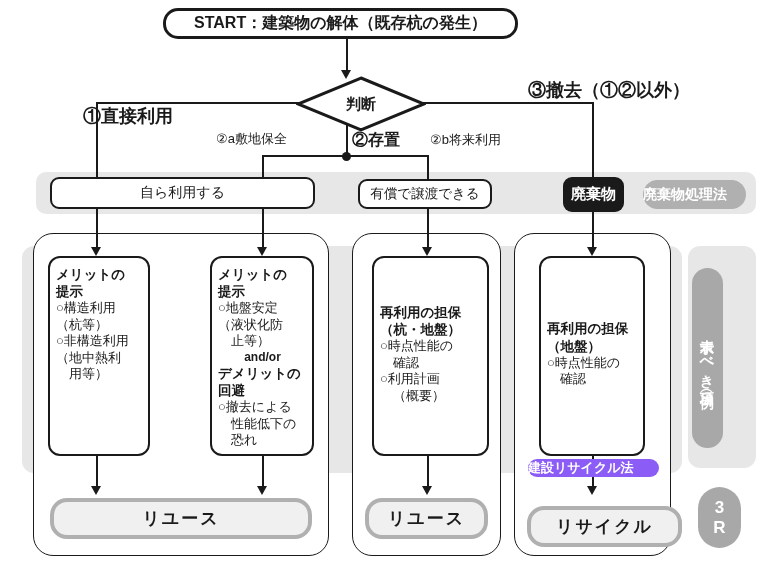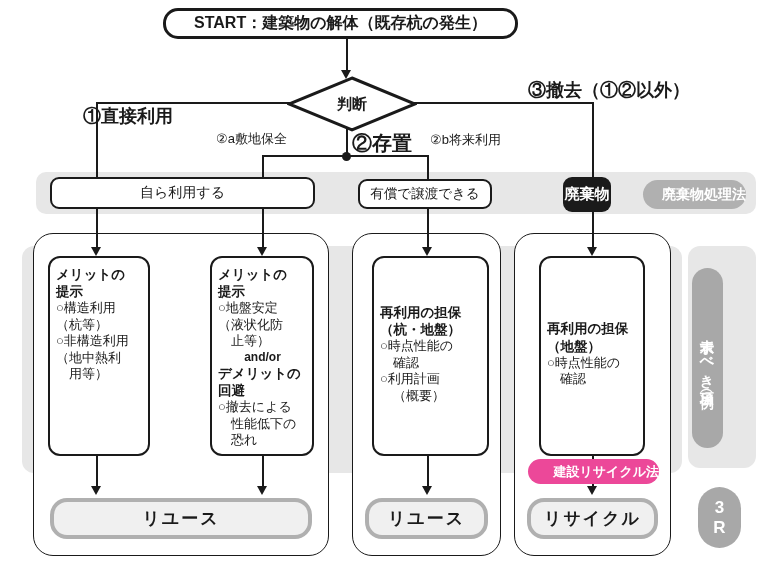--- a/index.html
+++ b/index.html
@@ -14,43 +14,43 @@
     border-top:9px solid #1a1a1a; }
   .dot { position:absolute; width:9px; height:9px; border-radius:50%; background:#1a1a1a; }
 
   .node { position:absolute; display:flex; align-items:center; justify-content:center; }
   .pre { white-space:pre-line; }
 
   .start-node { left:163px; top:8px; width:355px; height:31px;
     border:3px solid #1a1a1a; border-radius:15px; background:#fff;
     font-weight:bold; font-size:16px; }
 
-  .diamond-wrap { position:absolute; left:287px; top:76px; width:130px; height:56px; }
+  .diamond-wrap { position:absolute; left:296px; top:76px; width:130px; height:56px; }
   .diamond-label { position:absolute; left:0; top:0; width:130px; height:56px;
     display:flex; align-items:center; justify-content:center;
     font-weight:bold; font-size:15px; }
 
   .blabel { position:absolute; font-size:13px; }
   .blabel.big { font-size:18px; font-weight:bold; }
-  .blabel.mid { font-size:20px; font-weight:bold; }
+  .blabel.mid { font-size:16px; font-weight:bold; }
 
   .container { position:absolute; top:233px; height:323px;
     border:1.5px solid #1a1a1a; border-radius:20px; background:#fff; }
   .c1 { left:33px;  width:296px; }
   .c2 { left:352px; width:149px; }
   .c3 { left:514px; width:157px; }
 
   .white-box { position:absolute; background:#fff; border:2.5px solid #1a1a1a; }
 
   .row-box { border-radius:9px; font-size:14px; }
-  .waste-box { position:absolute; left:563px; top:177px; width:48px; height:35px;
+  .waste-box { position:absolute; left:563px; top:177px; width:61px; height:35px;
     background:#1a1a1a; color:#fff; font-weight:bold; font-size:15px;
     border-radius:9px; display:flex; align-items:center; justify-content:center; }
   .gray-pill { position:absolute; background:#b0b0b0; color:#fff; font-weight:bold;
-    display:flex; align-items:center; justify-content:flex-end; border-radius:15px; }
+    display:flex; align-items:center; justify-content:flex-start; border-radius:15px; }
 
   .detail-box { top:256px; height:200px; border-radius:12px;
     display:flex; flex-direction:column; align-items:stretch;
     font-size:13px; line-height:1.27; padding:8px 5px 4px 6px; }
   .detail-box .ttl { font-weight:bold; font-size:13.5px; }
   .detail-box .bdy { text-align:left; }
   .detail-box.centered { justify-content:center; padding-top:0; }
   .connector-txt { font-weight:bold; text-align:center; font-size:12px; }
 
   .out-pill { position:absolute; top:498px; height:41px; background:#f0f0f0;
@@ -172,31 +172,31 @@
 　（概要）</div>
   </div>
 
   <div class="white-box detail-box centered" style="left:539px; width:106px;">
     <div class="ttl pre">再利用の担保
 （地盤）</div>
     <div class="bdy pre">○時点性能の
 　確認</div>
   </div>
 
-  <div class="gray-pill" style="left:528px; top:459px; width:131px; height:25px; font-size:13px; background:#ec4899;">
+  <div class="gray-pill" style="left:528px; top:459px; width:131px; height:18px; font-size:13px; background:#8b5cf6;">
       <span>建設リサイクル法</span>
     </div>
 
   <div class="out-pill" style="left:50px; width:262px;">
       <span>リユース</span>
     </div>
   <div class="out-pill" style="left:365px; width:123px;">
       <span>リユース</span>
     </div>
-  <div class="out-pill" style="left:527px; width:131px;">
+  <div class="out-pill" style="left:527px; width:155px;margin-top:8px;">
       <span>リサイクル</span>
     </div>
 
   <div class="v-pill">表示すべき項目（例）</div>
   <div class="three-r">3
 R</div>
 
 </div>
 
 </body></html>

